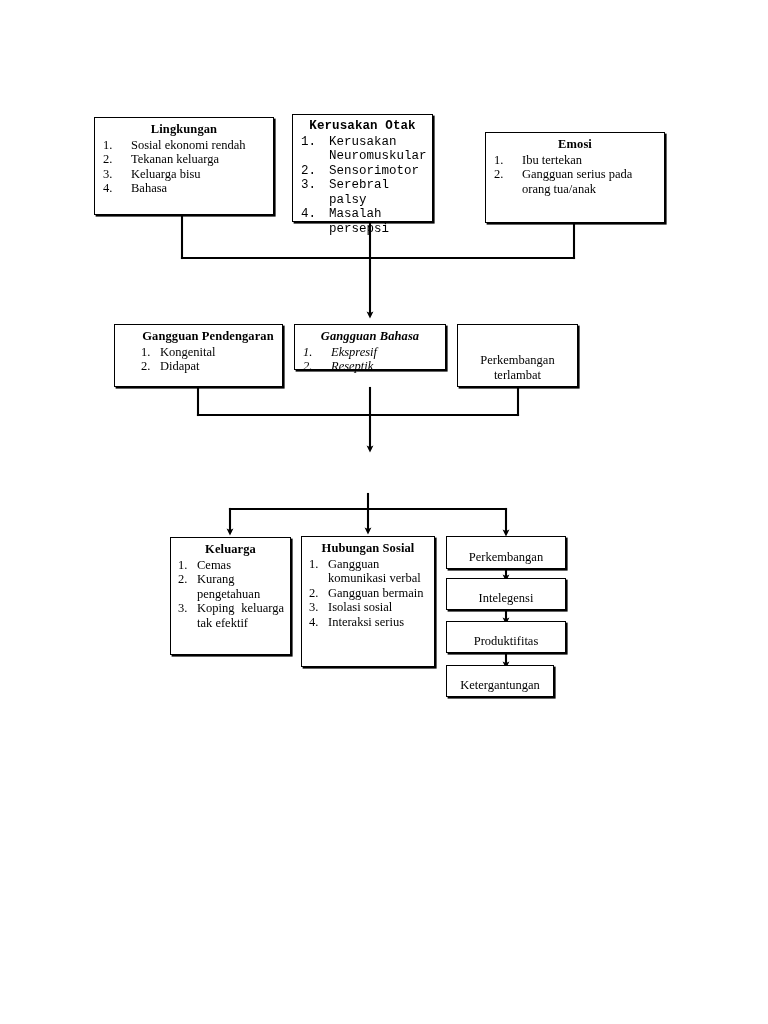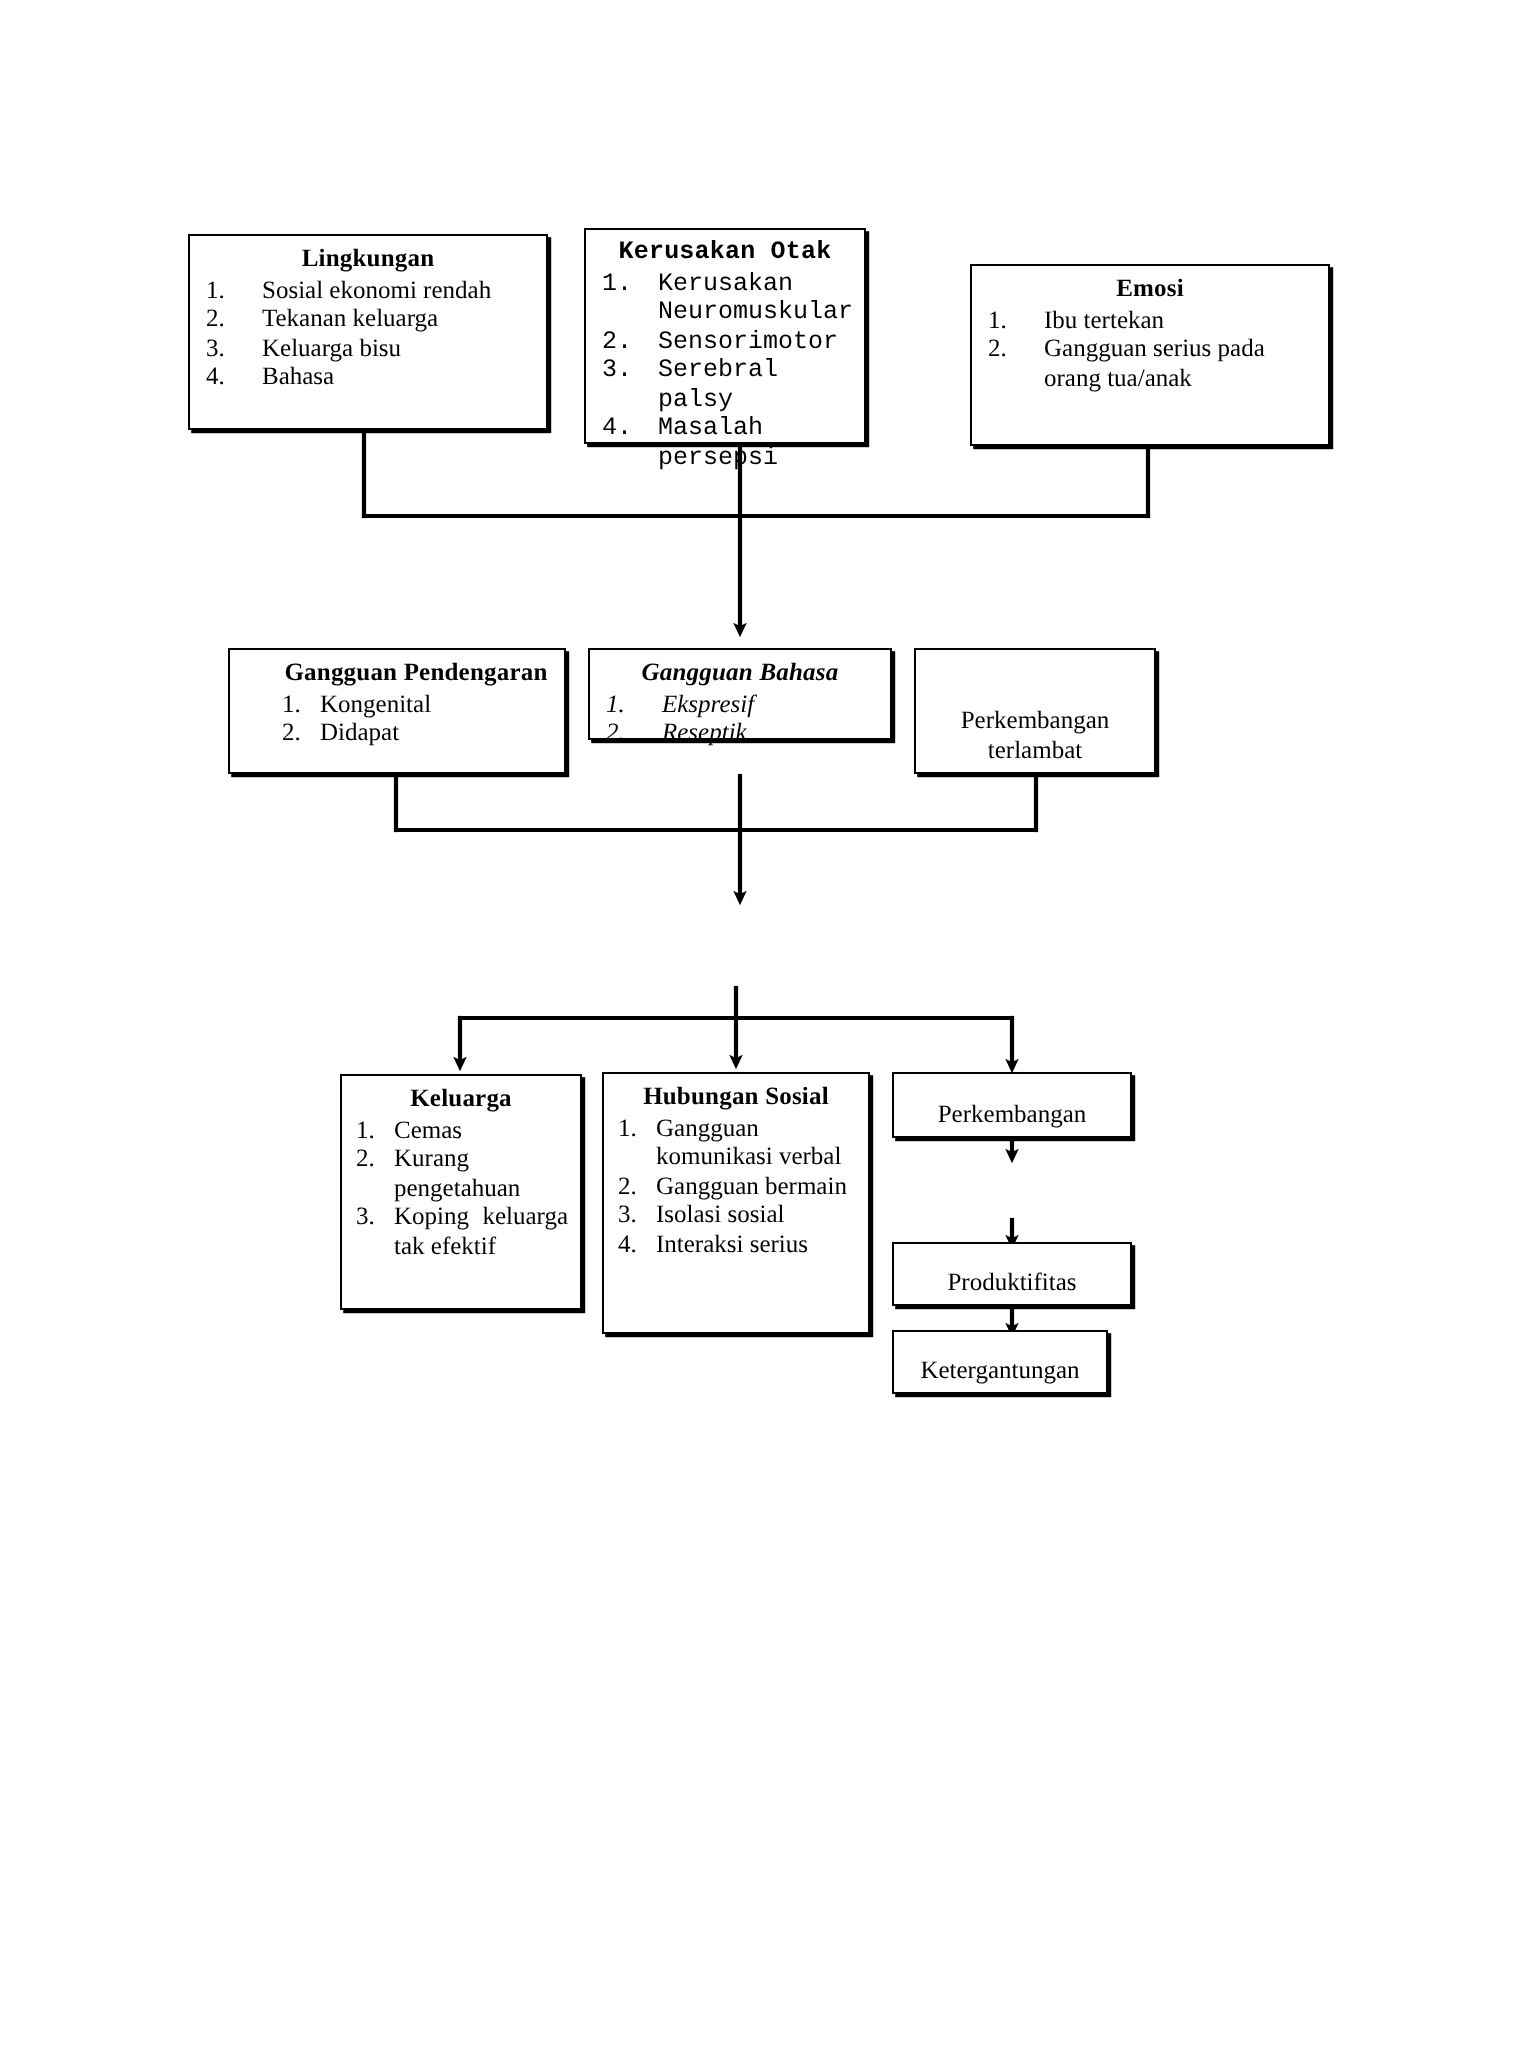--- a/index.html
+++ b/index.html
@@ -265,20 +265,23 @@
         <span class="num">4.</span>
         <span class="txt">Interaksi serius</span>
       </li>
     </ol>
   </div>
 
   <div class="node plain" style="left:446px; top:524px; width:120px; height:33px;">
     <span class="label">Perkembangan</span>
   </div>
 
+  <div class="node plain" style="left:446px; top:566px; width:120px; height:32px;">
+    <span class="label">Intelegensi</span>
+  </div>
 
   <div class="node plain" style="left:446px; top:609px; width:120px; height:32px;">
     <span class="label">Produktifitas</span>
   </div>
 
   <div class="node plain" style="left:446px; top:653px; width:108px; height:32px;">
     <span class="label">Ketergantungan</span>
   </div>
 
 </div>

